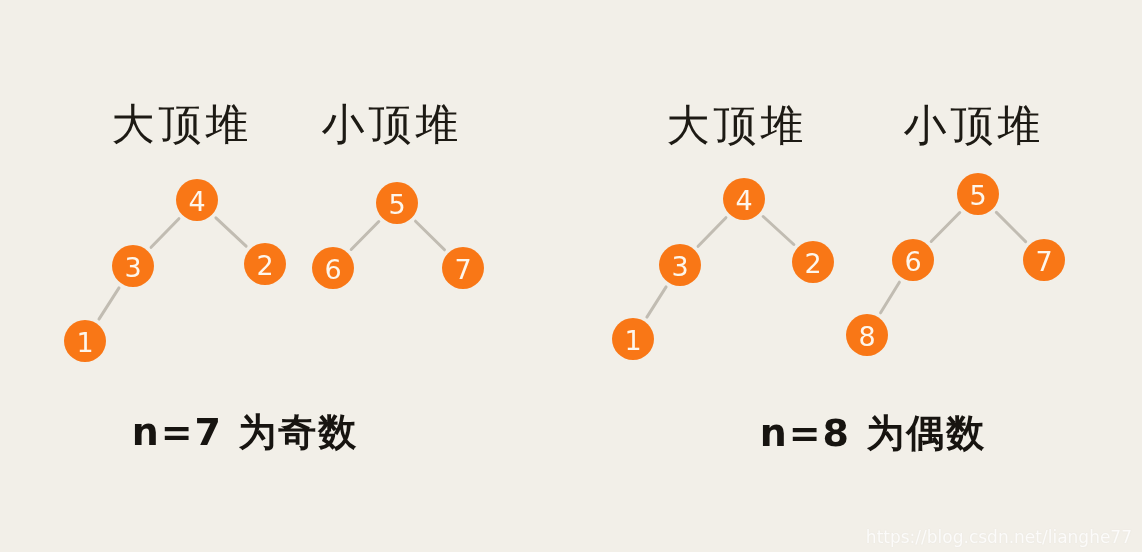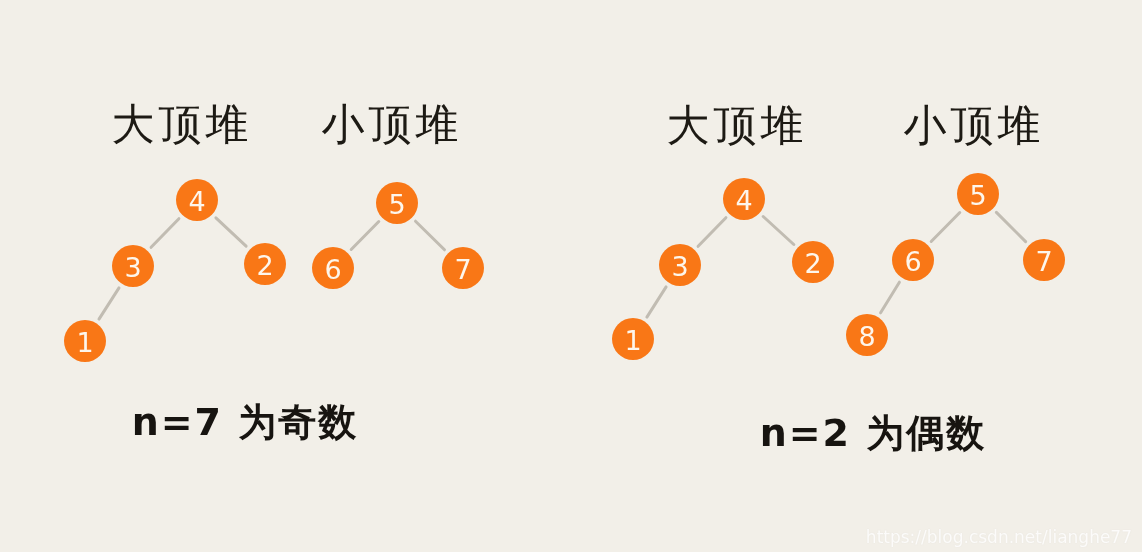--- a/index.html
+++ b/index.html
@@ -138,19 +138,19 @@
         <text class="node-label" x="1044" y="261" fill="#fdf6ec" text-anchor="middle" dominant-baseline="central">7</text>
       </g>
       <g>
         <circle class="node-circle" cx="867" cy="335" r="21" fill="#f97716"></circle>
         <text class="node-label" x="867" y="336" fill="#fdf6ec" text-anchor="middle" dominant-baseline="central">8</text>
       </g>
     </svg>
   <div class="labels-layer" id="labels-layer">
       <div class="heap-title" style="left: 182px; top: 125px; color: rgb(29, 26, 20);">大顶堆</div>
       <div class="heap-title" style="left: 392px; top: 125px; color: rgb(29, 26, 20);">小顶堆</div>
-      <div class="section-caption" style="left: 245px; top: 422px;">n=7 为奇数</div>
+      <div class="section-caption" style="left: 245px; top: 432px;">n=7 为奇数</div>
       <div class="heap-title" style="left: 737px; top: 126px; color: rgb(29, 26, 20);">大顶堆</div>
       <div class="heap-title" style="left: 974px; top: 126px; color: rgb(29, 26, 20);">小顶堆</div>
-      <div class="section-caption" style="left: 873px; top: 433px;">n=2 为偶数</div>
+      <div class="section-caption" style="left: 873px; top: 433px;">n=8 为偶数</div>
     </div>
   <div class="watermark">https://blog.csdn.net/lianghe77</div>
 </div>
 
 </body></html>

